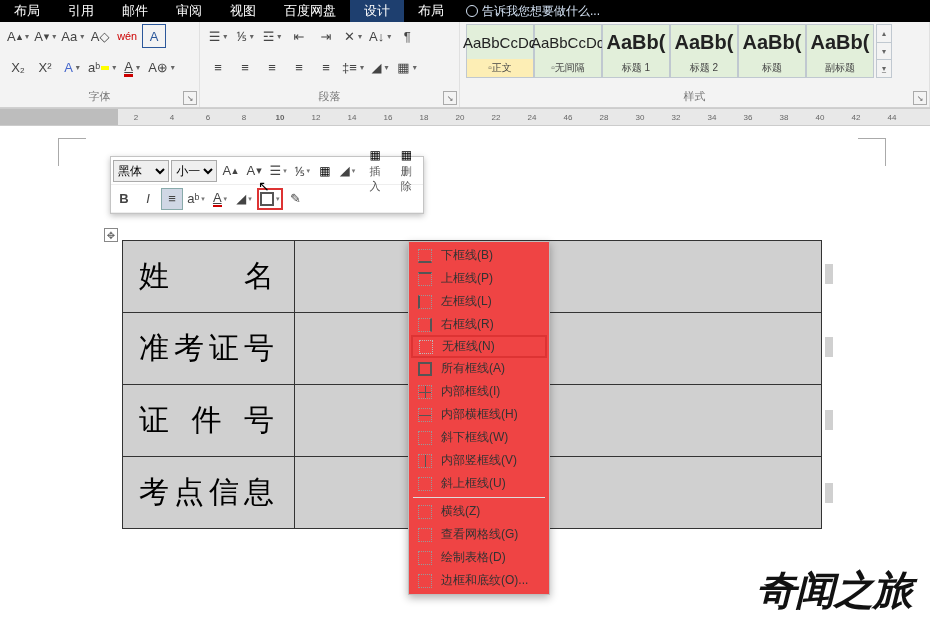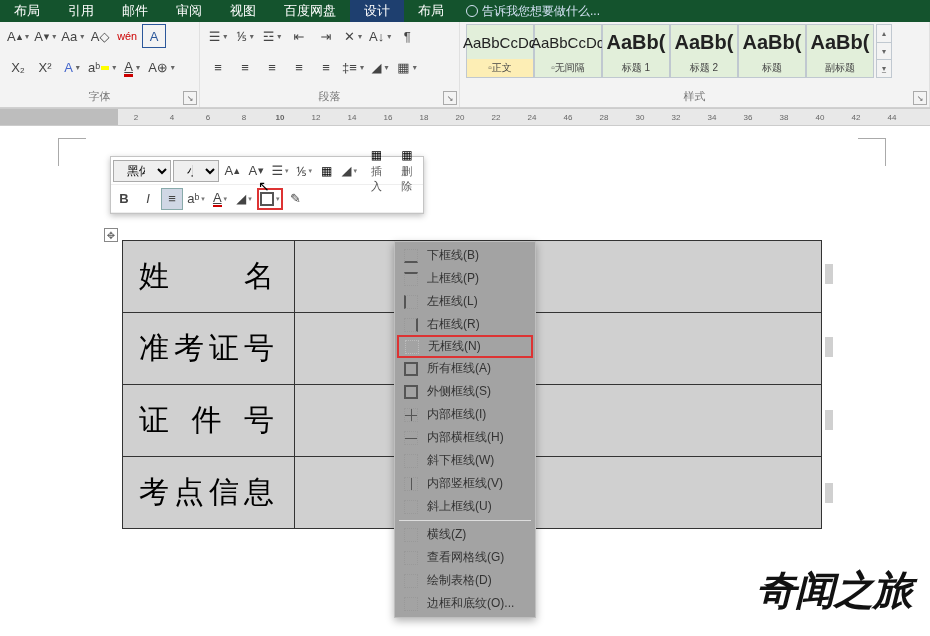--- a/index.html
+++ b/index.html
@@ -1,17 +1,17 @@
 <!DOCTYPE html>
 <html><head>
   <meta charset="utf-8">
   <style>
     * { box-sizing: border-box; margin: 0; padding: 0; }
     body { font-family: "Microsoft YaHei", sans-serif; font-size: 12px; background: #fff; width: 930px; height: 636px; overflow: hidden; position: relative; }
-    .ribbon-tabs { display: flex; background: #14532d; color: #fff; height: 22px; align-items: center; }
+    .ribbon-tabs { display: flex; background: #000000; color: #fff; height: 22px; align-items: center; }
     .ribbon-tab { padding: 0 14px; height: 100%; display: flex; align-items: center; cursor: pointer; font-size: 13px; }
     .ribbon-tab.active { background: #1e3f6f; }
     .search-hint { display: flex; align-items: center; padding: 0 8px; gap: 4px; color: #d4e2f4; font-size: 12px; }
     .bulb { width: 12px; height: 12px; border: 1px solid #d4e2f4; border-radius: 50%; display: inline-block; position: relative; }
     .ribbon { display: flex; background: #f3f3f3; border-bottom: 1px solid #d0d0d0; height: 86px; }
     .group { display: flex; flex-direction: column; justify-content: space-between; border-right: 1px solid #e0e0e0; padding: 2px 6px 0 6px; position: relative; }
     .group-label { text-align: center; font-size: 11px; color: #777; padding: 2px 0 3px 0; }
     .group-row { display: flex; gap: 3px; align-items: center; margin-bottom: 2px; }
     .btn, .dd { display: flex; align-items: center; justify-content: center; height: 24px; min-width: 24px; border: 1px solid transparent; font-size: 13px; color: #444; cursor: pointer; gap: 1px; }
     .dd::after { content: "▾"; font-size: 8px; margin-left: 2px; color: #666; }
@@ -28,28 +28,28 @@
     .ruler { height: 18px; background: #e8e8e8; border-top: 1px solid #ccc; border-bottom: 1px solid #ccc; display: flex; align-items: center; position: relative; font-size: 8px; color: #666; overflow: hidden; }
     .ruler-dark { height: 100%; background: #bdbdbd; }
     .ruler .tick { position: relative; width: 20px; text-align: center; }
     .doc-area { position: relative; background: #fff; height: 510px; overflow: hidden; }
     .page-margin { position: absolute; width: 28px; height: 28px; border: 1px solid #aaa; }
     .page-margin.tl { top: 12px; left: 58px; border-right: none; border-bottom: none; }
     .page-margin.tr { top: 12px; left: 858px; border-left: none; border-bottom: none; }
     .mini-toolbar { position: absolute; top: 30px; left: 110px; width: 314px; background: #fff; border: 1px solid #c4c4c4; box-shadow: 0 2px 6px rgba(0,0,0,.25); }
     .mini-row { display: flex; align-items: center; padding: 2px; gap: 2px; border-bottom: 1px solid #eee; height: 28px; }
     .mini-row:last-child { border-bottom: none; }
-    .font-sel { border: 1px solid #aaa; height: 22px; font-size: 12px; padding: 0 9px; }
+    .font-sel { border: 1px solid #aaa; height: 22px; font-size: 12px; padding: 0 0; }
     .mini-btn { min-width: 22px; height: 22px; display: flex; align-items: center; justify-content: center; border: 1px solid transparent; cursor: pointer; font-size: 13px; color: #444; gap: 1px; }
     .mini-dd::after { content: "▾"; font-size: 7px; margin-left: 1px; color: #777; }
     .mini-lbl { font-size: 11px; color: #555; text-align: center; }
     .mini-big { display: flex; flex-direction: column; align-items: center; gap: 2px; padding: 0 4px; }
     .border-btn-hl { border: 2px solid #d33 !important; padding: 1px; }
     .cursor-arrow { position: absolute; top: 21px; left: 147px; font-size: 14px; color: #000; pointer-events: none; z-index: 50; }
-    .dropdown-menu { position: absolute; top: 84px; left: 283px; width: 142px; background: #a3a3a3; border: 1px solid #bfbfbf; box-shadow: 0 3px 8px rgba(0,0,0,.3); padding: 2px 0; }
+    .dropdown-menu { position: absolute; top: 84px; left: 297px; width: 142px; background: #ef4444; border: 1px solid #bfbfbf; box-shadow: 0 3px 8px rgba(0,0,0,.3); padding: 2px 0; }
     .menu-item { display: flex; align-items: center; gap: 8px; padding: 3px 8px; cursor: pointer; font-size: 12px; color: #333; height: 23px; }
     .menu-item.highlighted { border: 2px solid #d33; margin: -1px 2px; padding: 0 5px; }
     .menu-icon { width: 16px; height: 16px; display: flex; align-items: center; justify-content: center; flex-shrink: 0; }
     .menu-sep { height: 1px; background: #ddd; margin: 2px 4px; }
     .border-icon { width: 14px; height: 14px; border: 1px dotted #999; position: relative; }
     .border-icon.b-bot { border-bottom: 2px solid #555; }
     .border-icon.b-top { border-top: 2px solid #555; }
     .border-icon.b-left { border-left: 2px solid #555; }
     .border-icon.b-right { border-right: 2px solid #555; }
     .border-icon.b-all { border: 2px solid #555; }
@@ -304,26 +304,20 @@
           <span>无框线(N)</span>
         </div>
         <div class="menu-item">
           <div class="menu-icon">
             <div class="border-icon b-all"></div>
           </div>
           <span>所有框线(A)</span>
         </div>
         <div class="menu-item">
           <div class="menu-icon">
-            <div class="border-icon b-out"></div>
-          </div>
-          <span>外侧框线(S)</span>
-        </div>
-        <div class="menu-item">
-          <div class="menu-icon">
             <div class="border-icon b-in"></div>
           </div>
           <span>内部框线(I)</span>
         </div>
         <div class="menu-item">
           <div class="menu-icon">
             <div class="border-icon b-inh"></div>
           </div>
           <span>内部横框线(H)</span>
         </div>

